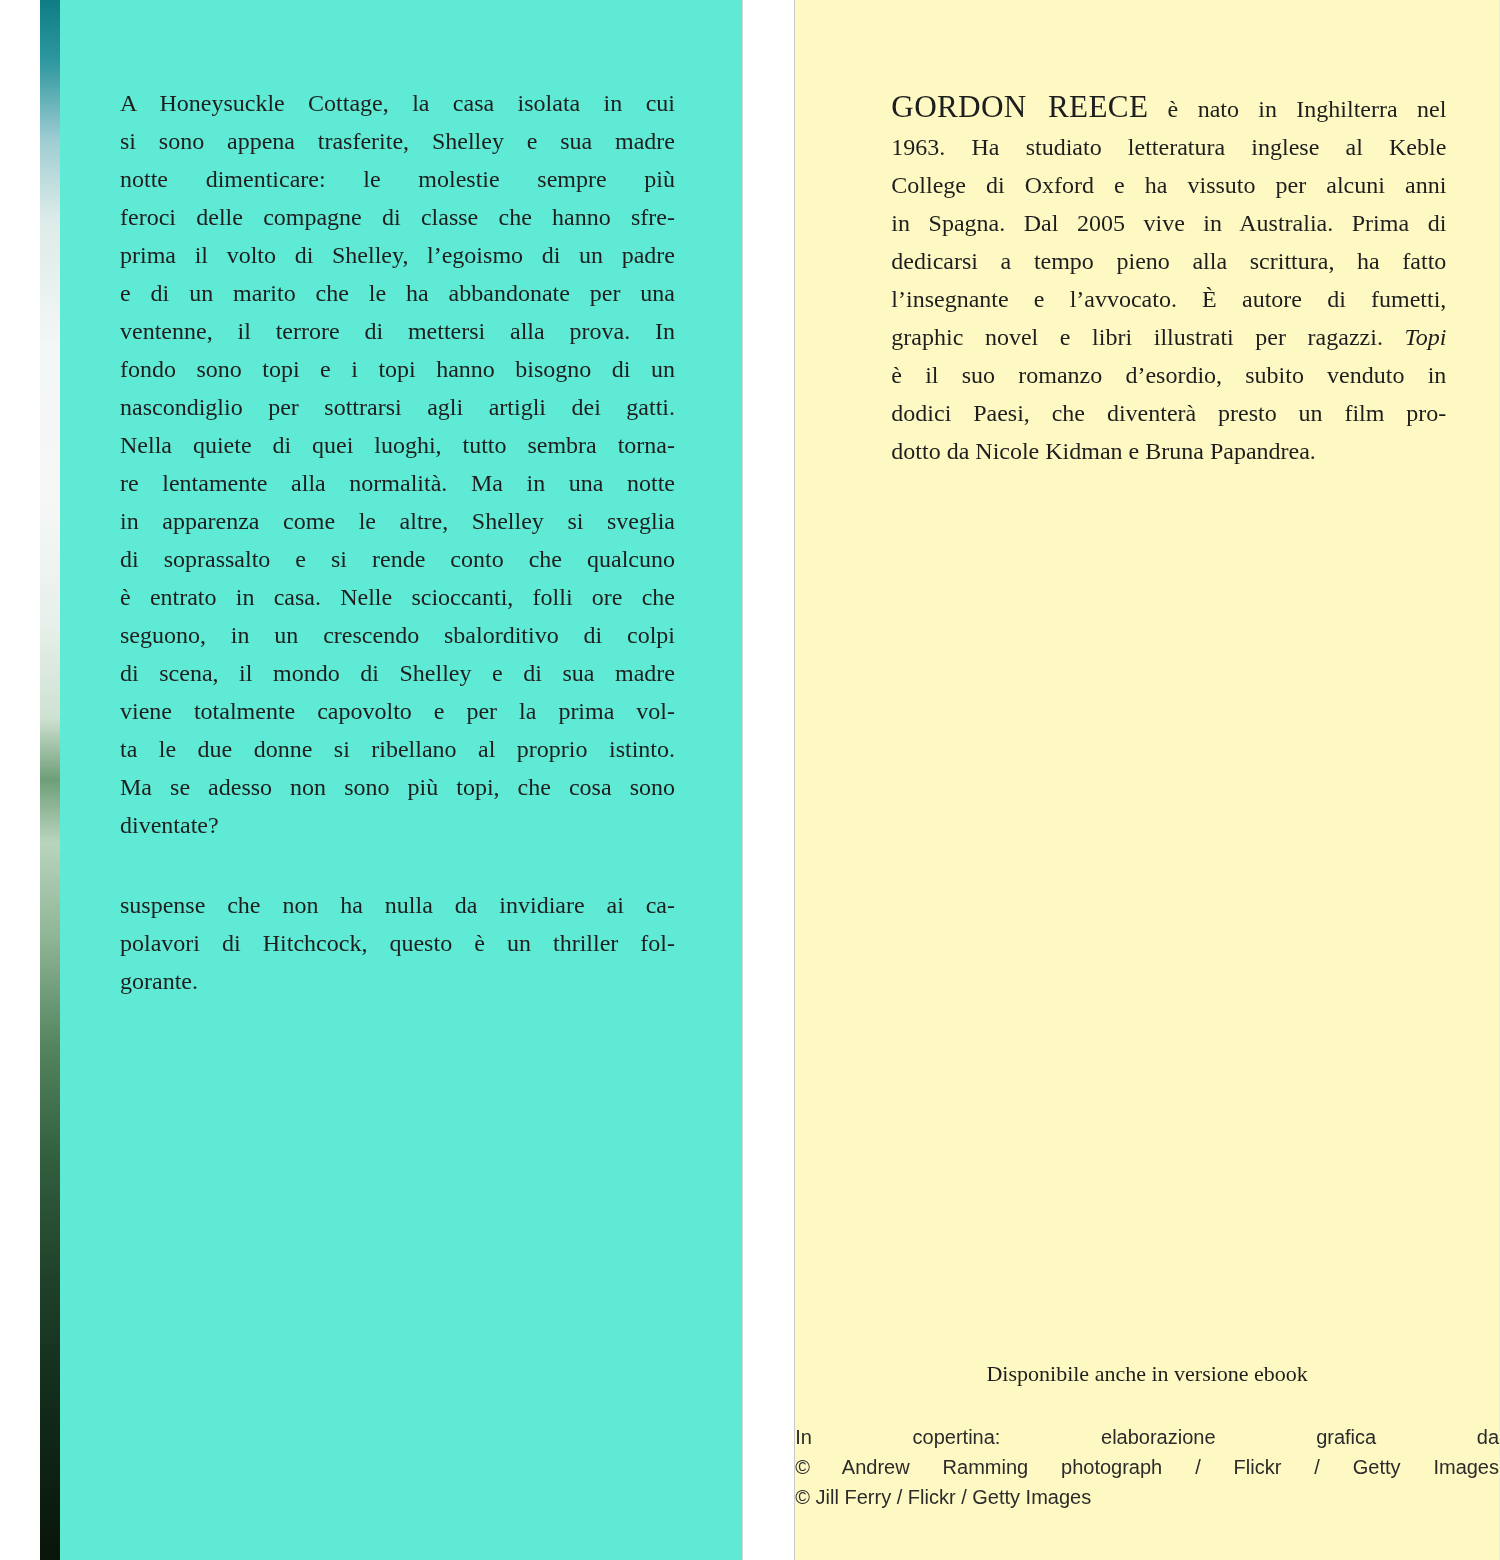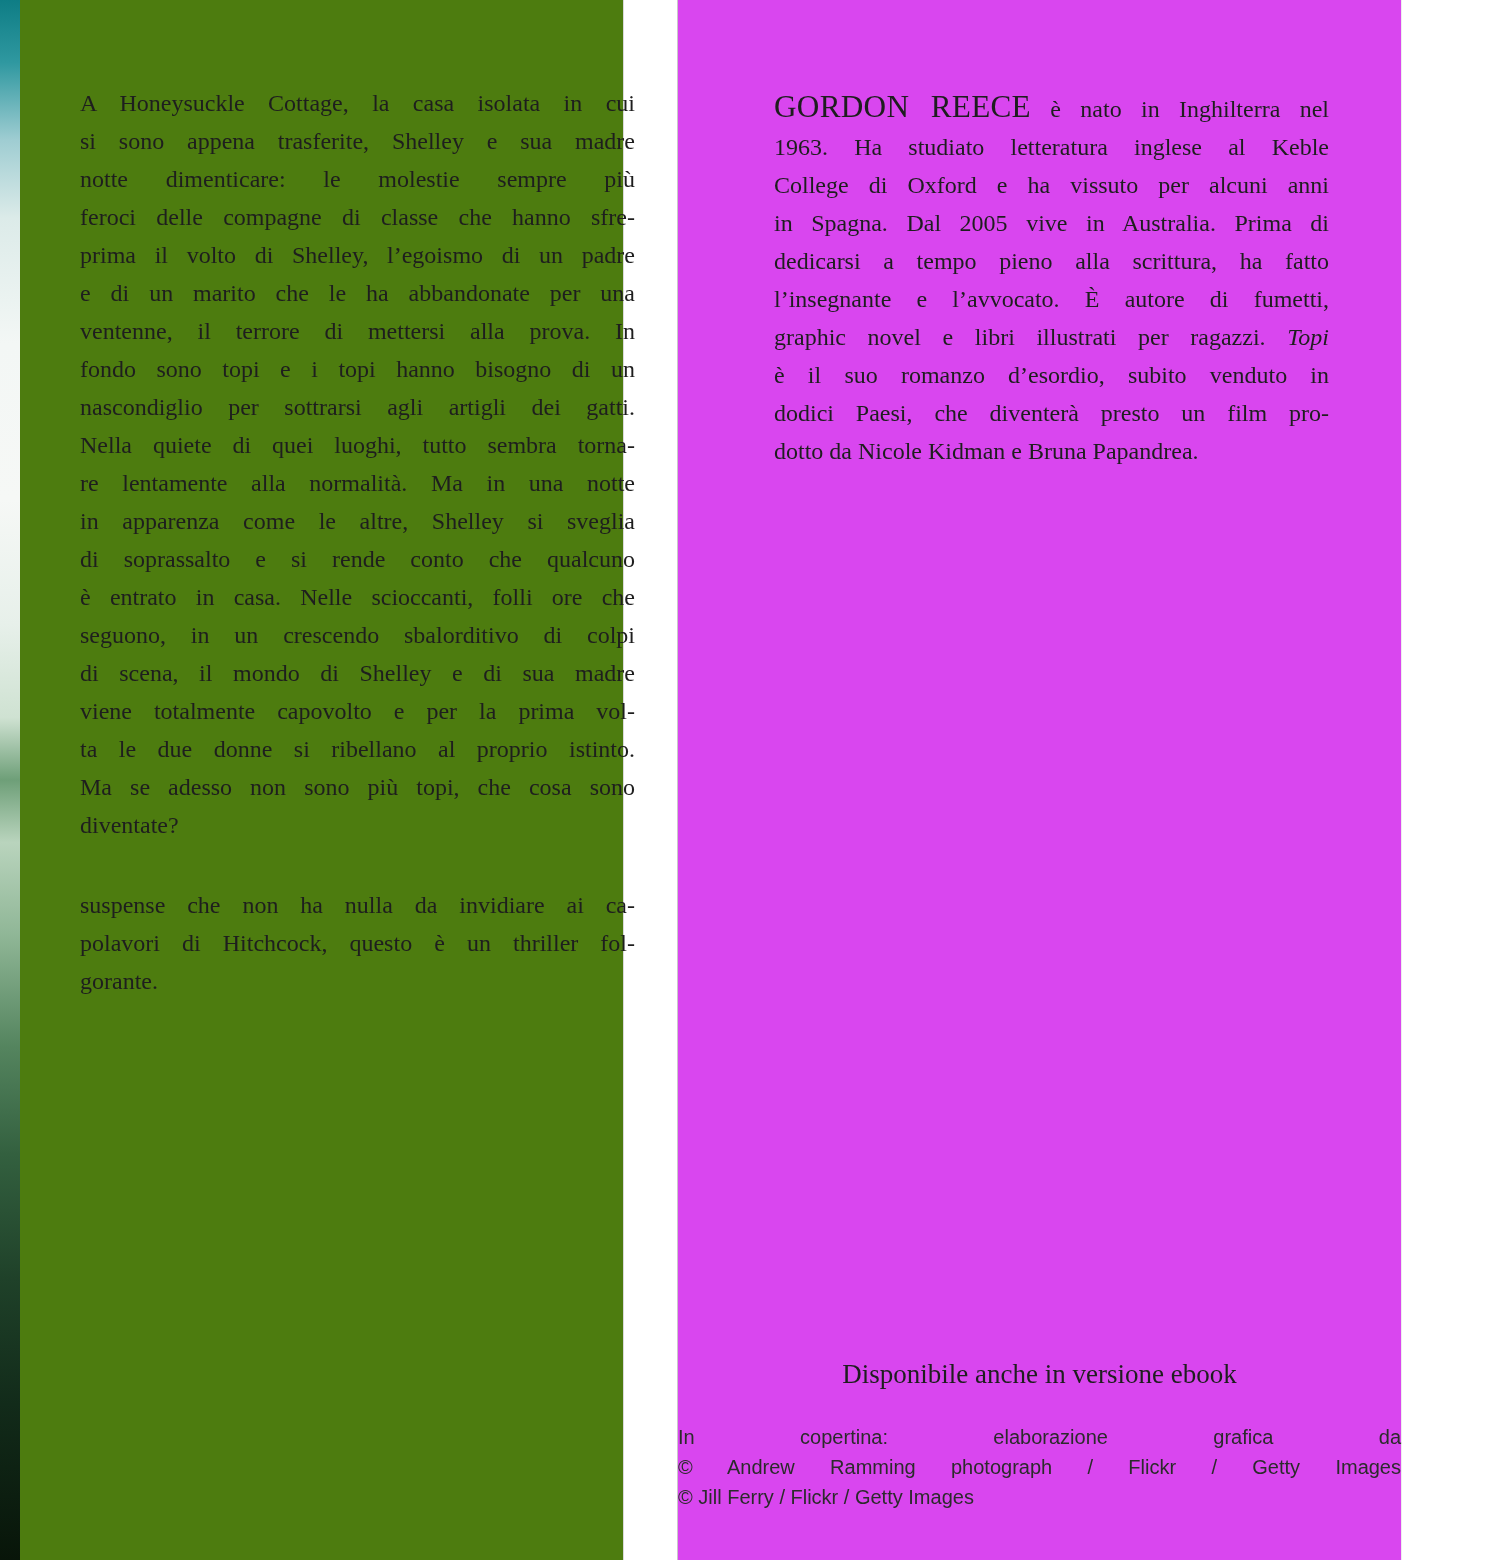--- a/index.html
+++ b/index.html
@@ -16,25 +16,26 @@
   }
   .jacket {
     display: flex;
     width: 1500px;
     height: 1560px;
     background: #ffffff;
   }
   
   .flap-left {
     position: relative;
-    width: 624px;
+    width: 722px;
     height: 1560px;
-    background: #4d7c0f;
+    background: #5eead4;
     border-right: 1px solid #d9d9d9;
     box-sizing: border-box;
+    margin-left: 40px;
   }
   .cover-edge-strip {
     position: absolute;
     left: 0; top: 0;
     width: 20px; height: 100%;
     background: linear-gradient(to bottom,
       #0e7d85 0%, #2f98a0 4%, #9fcdd2 9%, #dcebe9 14%,
       #f3f7f5 22%, #f6f8f6 32%, #e7f0ea 40%, #cfe2d2 46%,
       #6e9f78 50%, #b9d4bd 54%, #8fb696 60%, #55855f 67%,
       #33603f 74%, #1f4129 82%, #122b1a 90%, #081509 100%);
@@ -43,21 +44,21 @@
     position: absolute;
     left: 80px;
     top: 84px;
     width: 555px;
   }
   
   .flap-right {
     position: relative;
     width: 725px;
     height: 1560px;
-    background: #d946ef;
+    background: #fef9c3;
     border-left: 1px solid #c9c9c9;
     border-right: 1px solid #ededed;
     box-sizing: border-box;
   }
   .flap-right .text-block {
     position: absolute;
     left: 96px;
     top: 88px;
     width: 555px;
   }
@@ -92,21 +93,21 @@
     text-align: center;
   }
   .website {
     font-size: 30px;
     font-weight: bold;
     line-height: 36px;
     margin-bottom: 8px;
     color: #141414;
   }
   .ebook-note {
-    font-size: 27px;
+    font-size: 22px;
     line-height: 36px;
     margin-bottom: 30px;
     color: #1e1e1e;
   }
   .credits {
     font-family: "Liberation Sans", "DejaVu Sans", sans-serif;
     font-size: 20px;
     line-height: 30px;
     color: #2b2b2b;
   }

